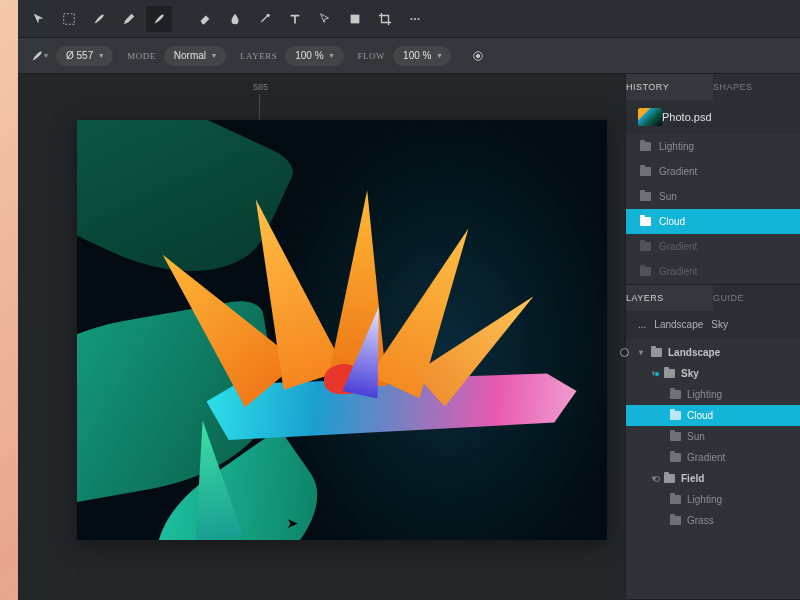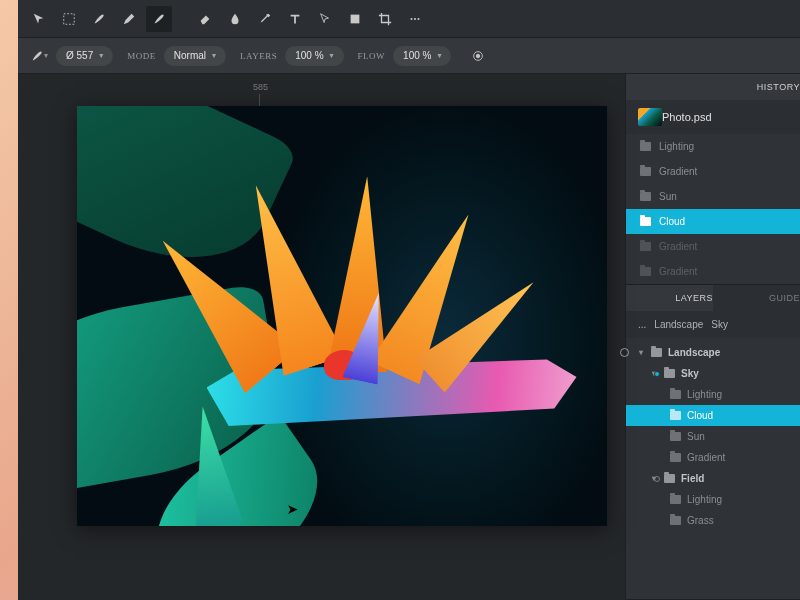--- a/index.html
+++ b/index.html
@@ -33,21 +33,21 @@
   color: #e0e0e0; font-size: 10px; height: 20px;
 }
 .label-sm { font-size: 9px; color: #9a9a9a; letter-spacing: 0.5px; margin: 0 4px 0 10px; font-family: Liberation Serif, serif; }
 .chev { font-size: 8px; opacity: 0.6; }
 .workarea {
   flex: 1; display: flex; overflow: hidden;
 }
 .canvas-area {
   flex: 1; position: relative; background: #24272a;
   display: flex; align-items: flex-start; justify-content: center;
-  padding-top: 32px;
+  padding-top: 46px;
 }
 .ruler-mark {
   position: absolute; top: 8px; left: 235px;
   font-size: 9px; color: #7a7a7a;
 }
 .ruler-line {
   position: absolute; top: 20px; left: 241px; width: 1px; height: 30px;
   background: #4a4e52;
 }
 .canvas {
@@ -82,21 +82,21 @@
 .petal.blue { left:265px; top:185px; width:36px; height:90px; background:linear-gradient(180deg,#e8e6ff,#4a3fd8); clip-path: polygon(50% 0%,100% 100%,0% 100%); transform: rotate(12deg);}
 .redtip { position:absolute; left:247px; top:244px; width:40px; height:30px; background:#e8362a; border-radius: 50% 50% 40% 40%; }
 .cursor { position: absolute; left: 210px; top: 395px; font-size: 14px; color: #000; }
 .side {
   width: 175px; background: #2f3337; display: flex; flex-direction: column;
   border-left: 1px solid #1e2124;
 }
 .panel { border-bottom: 1px solid #1e2124; }
 .tabs { display: flex; background: #2b2f33; }
 .tab {
-  flex: 1; padding: 8px 0; text-align: right; font-size: 9px; letter-spacing: 0.5px;
+  flex: 1; padding: 8px 0; text-align: left; font-size: 9px; letter-spacing: 0.5px;
   color: #7a7e82; cursor: pointer;
 }
 .tab.active { background: #34383c; color: #d0d0d0; }
 .filehdr {
   display: flex; align-items: center; padding: 8px 12px;
   background: #2b2f33;
 }
 .thumb {
   width: 24px; height: 18px;
   background: linear-gradient(135deg,#f5a623 30%,#1a9fd0 30%,#0a5c48 60%,#020c12);
@@ -258,20 +258,21 @@
         <div class="petal blue"></div>
         <div class="cursor">➤</div>
       </div>
     </div>
 
     <div class="side">
 
       <div class="panel">
         <div class="tabs">
           <div class="tab active">HISTORY</div>
+          <div class="tab">SHAPES</div>
         </div>
         <div class="filehdr">
           <div class="thumb"></div>
           <span>Photo.psd</span>
         </div>
         <div class="hlist">
           <div class="hitem">
               <span class="folder-ic"></span>
               <span>Lighting</span>
             </div>

